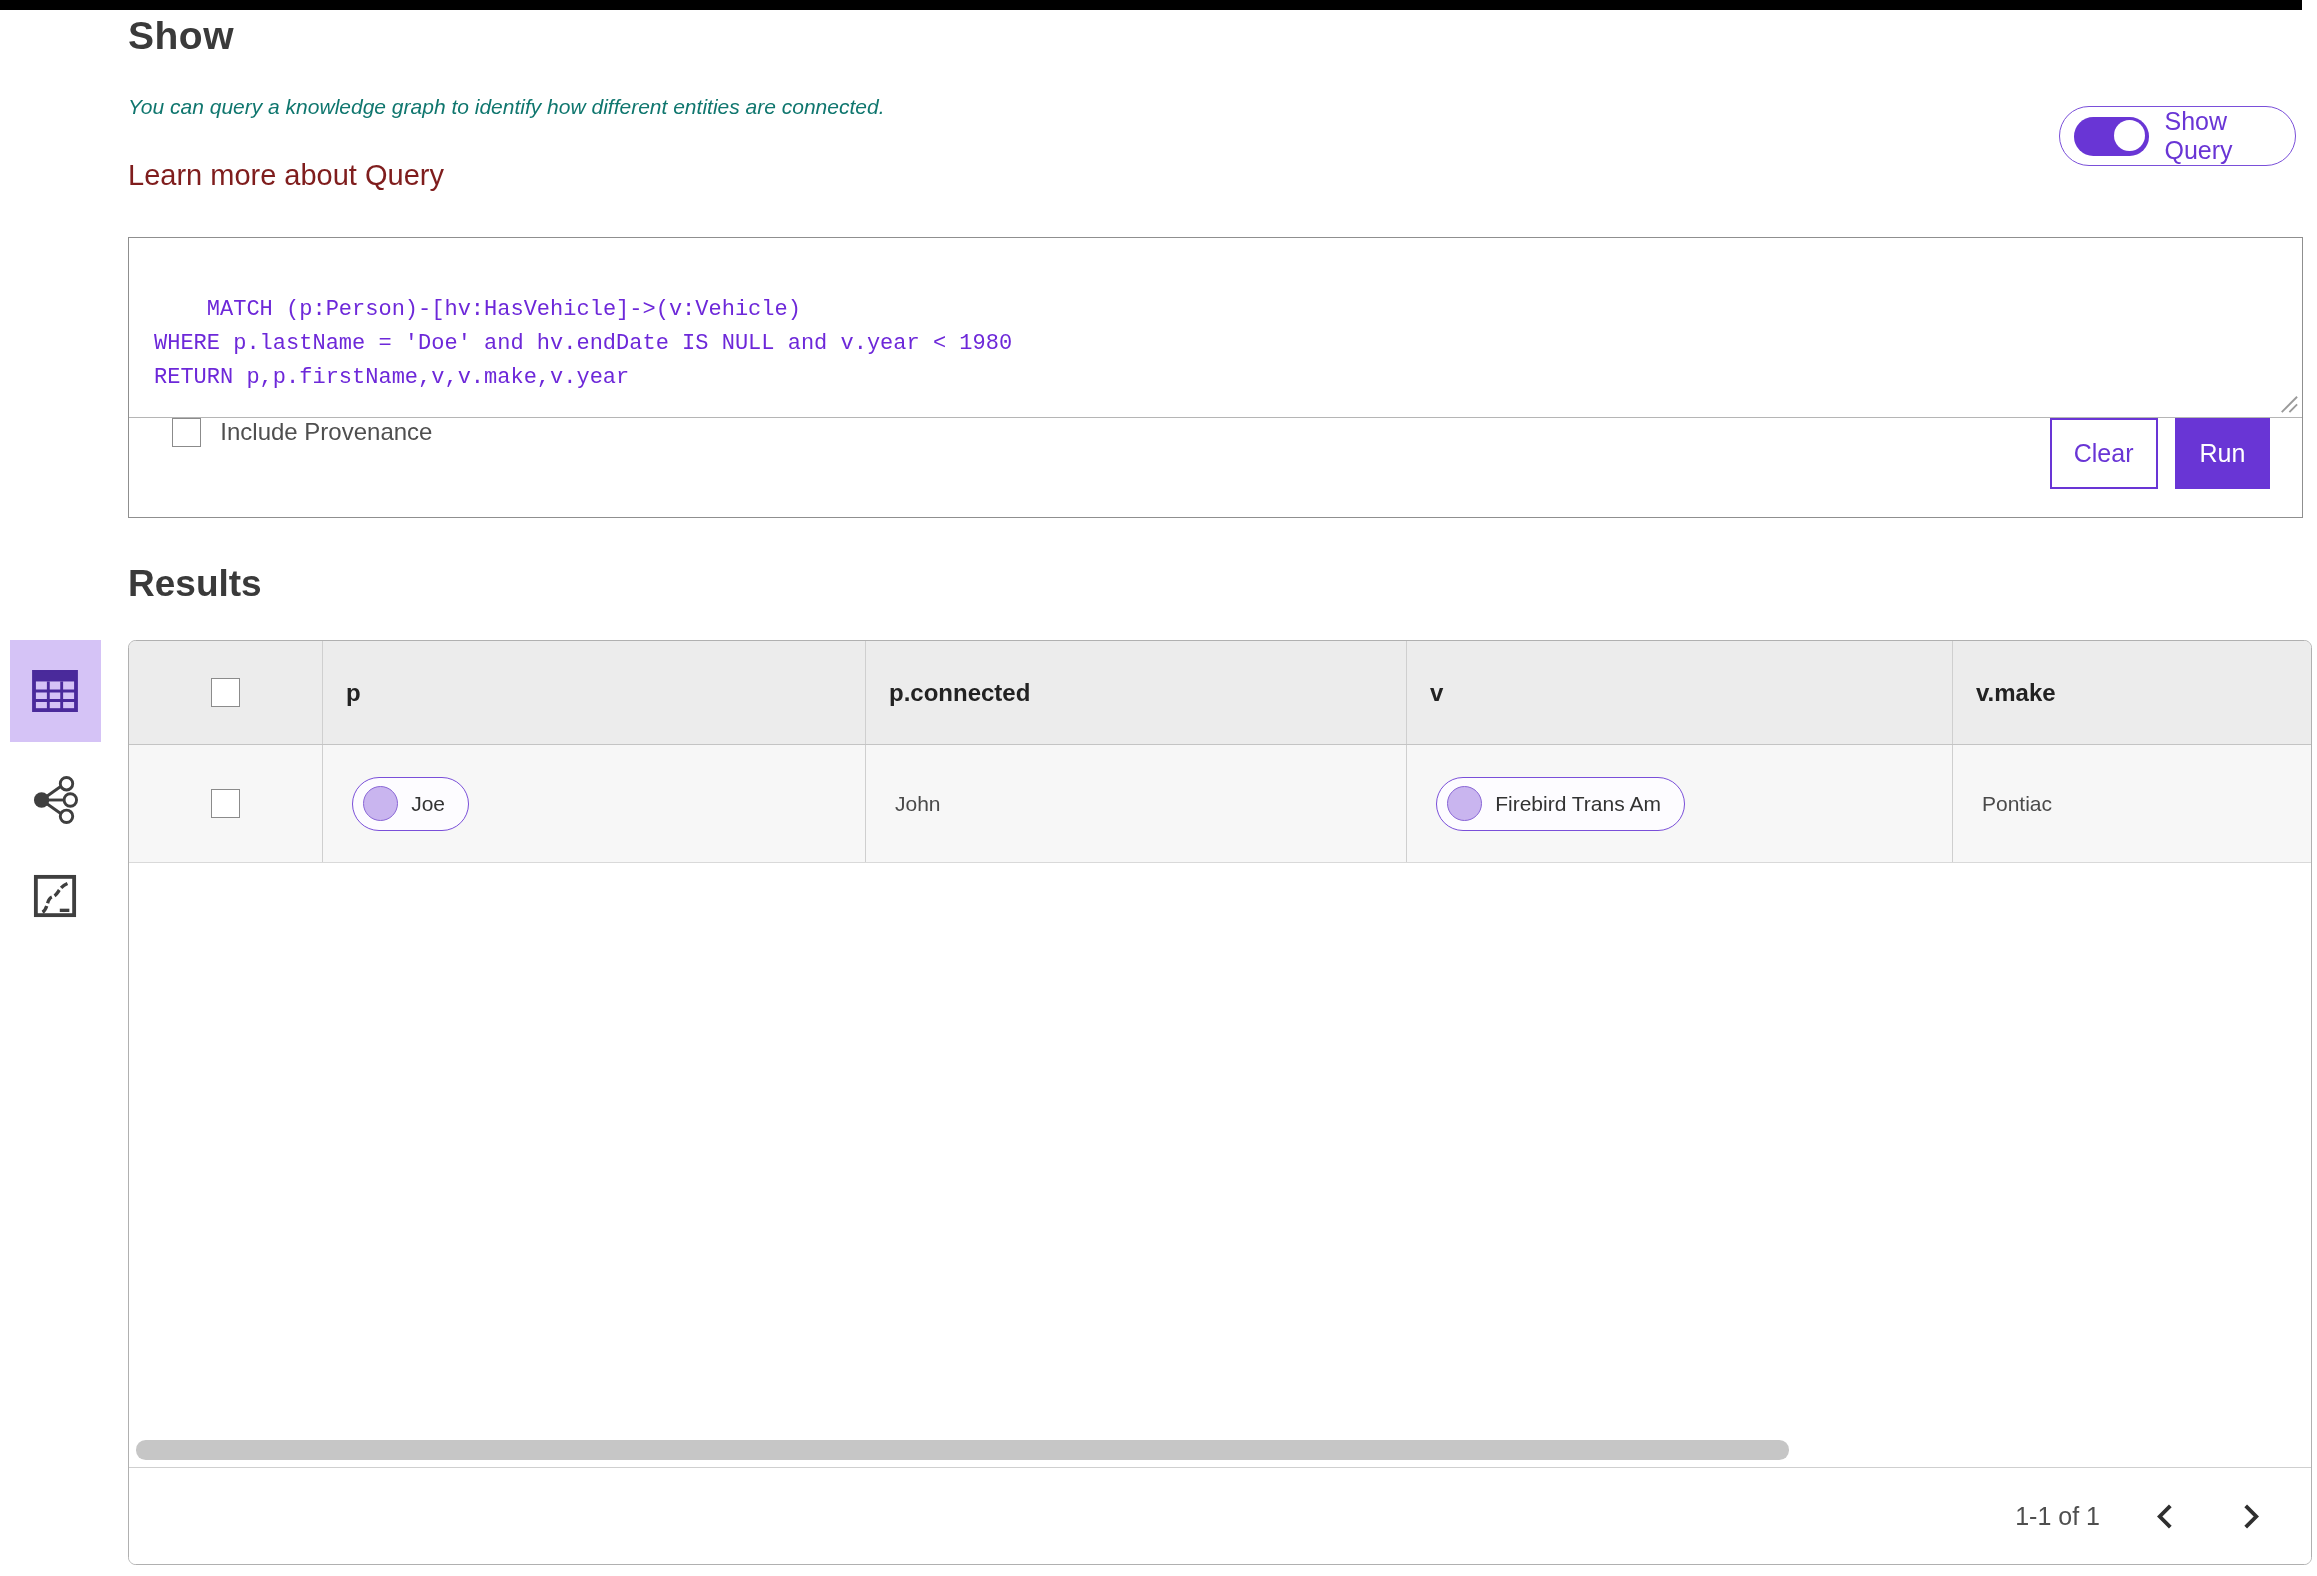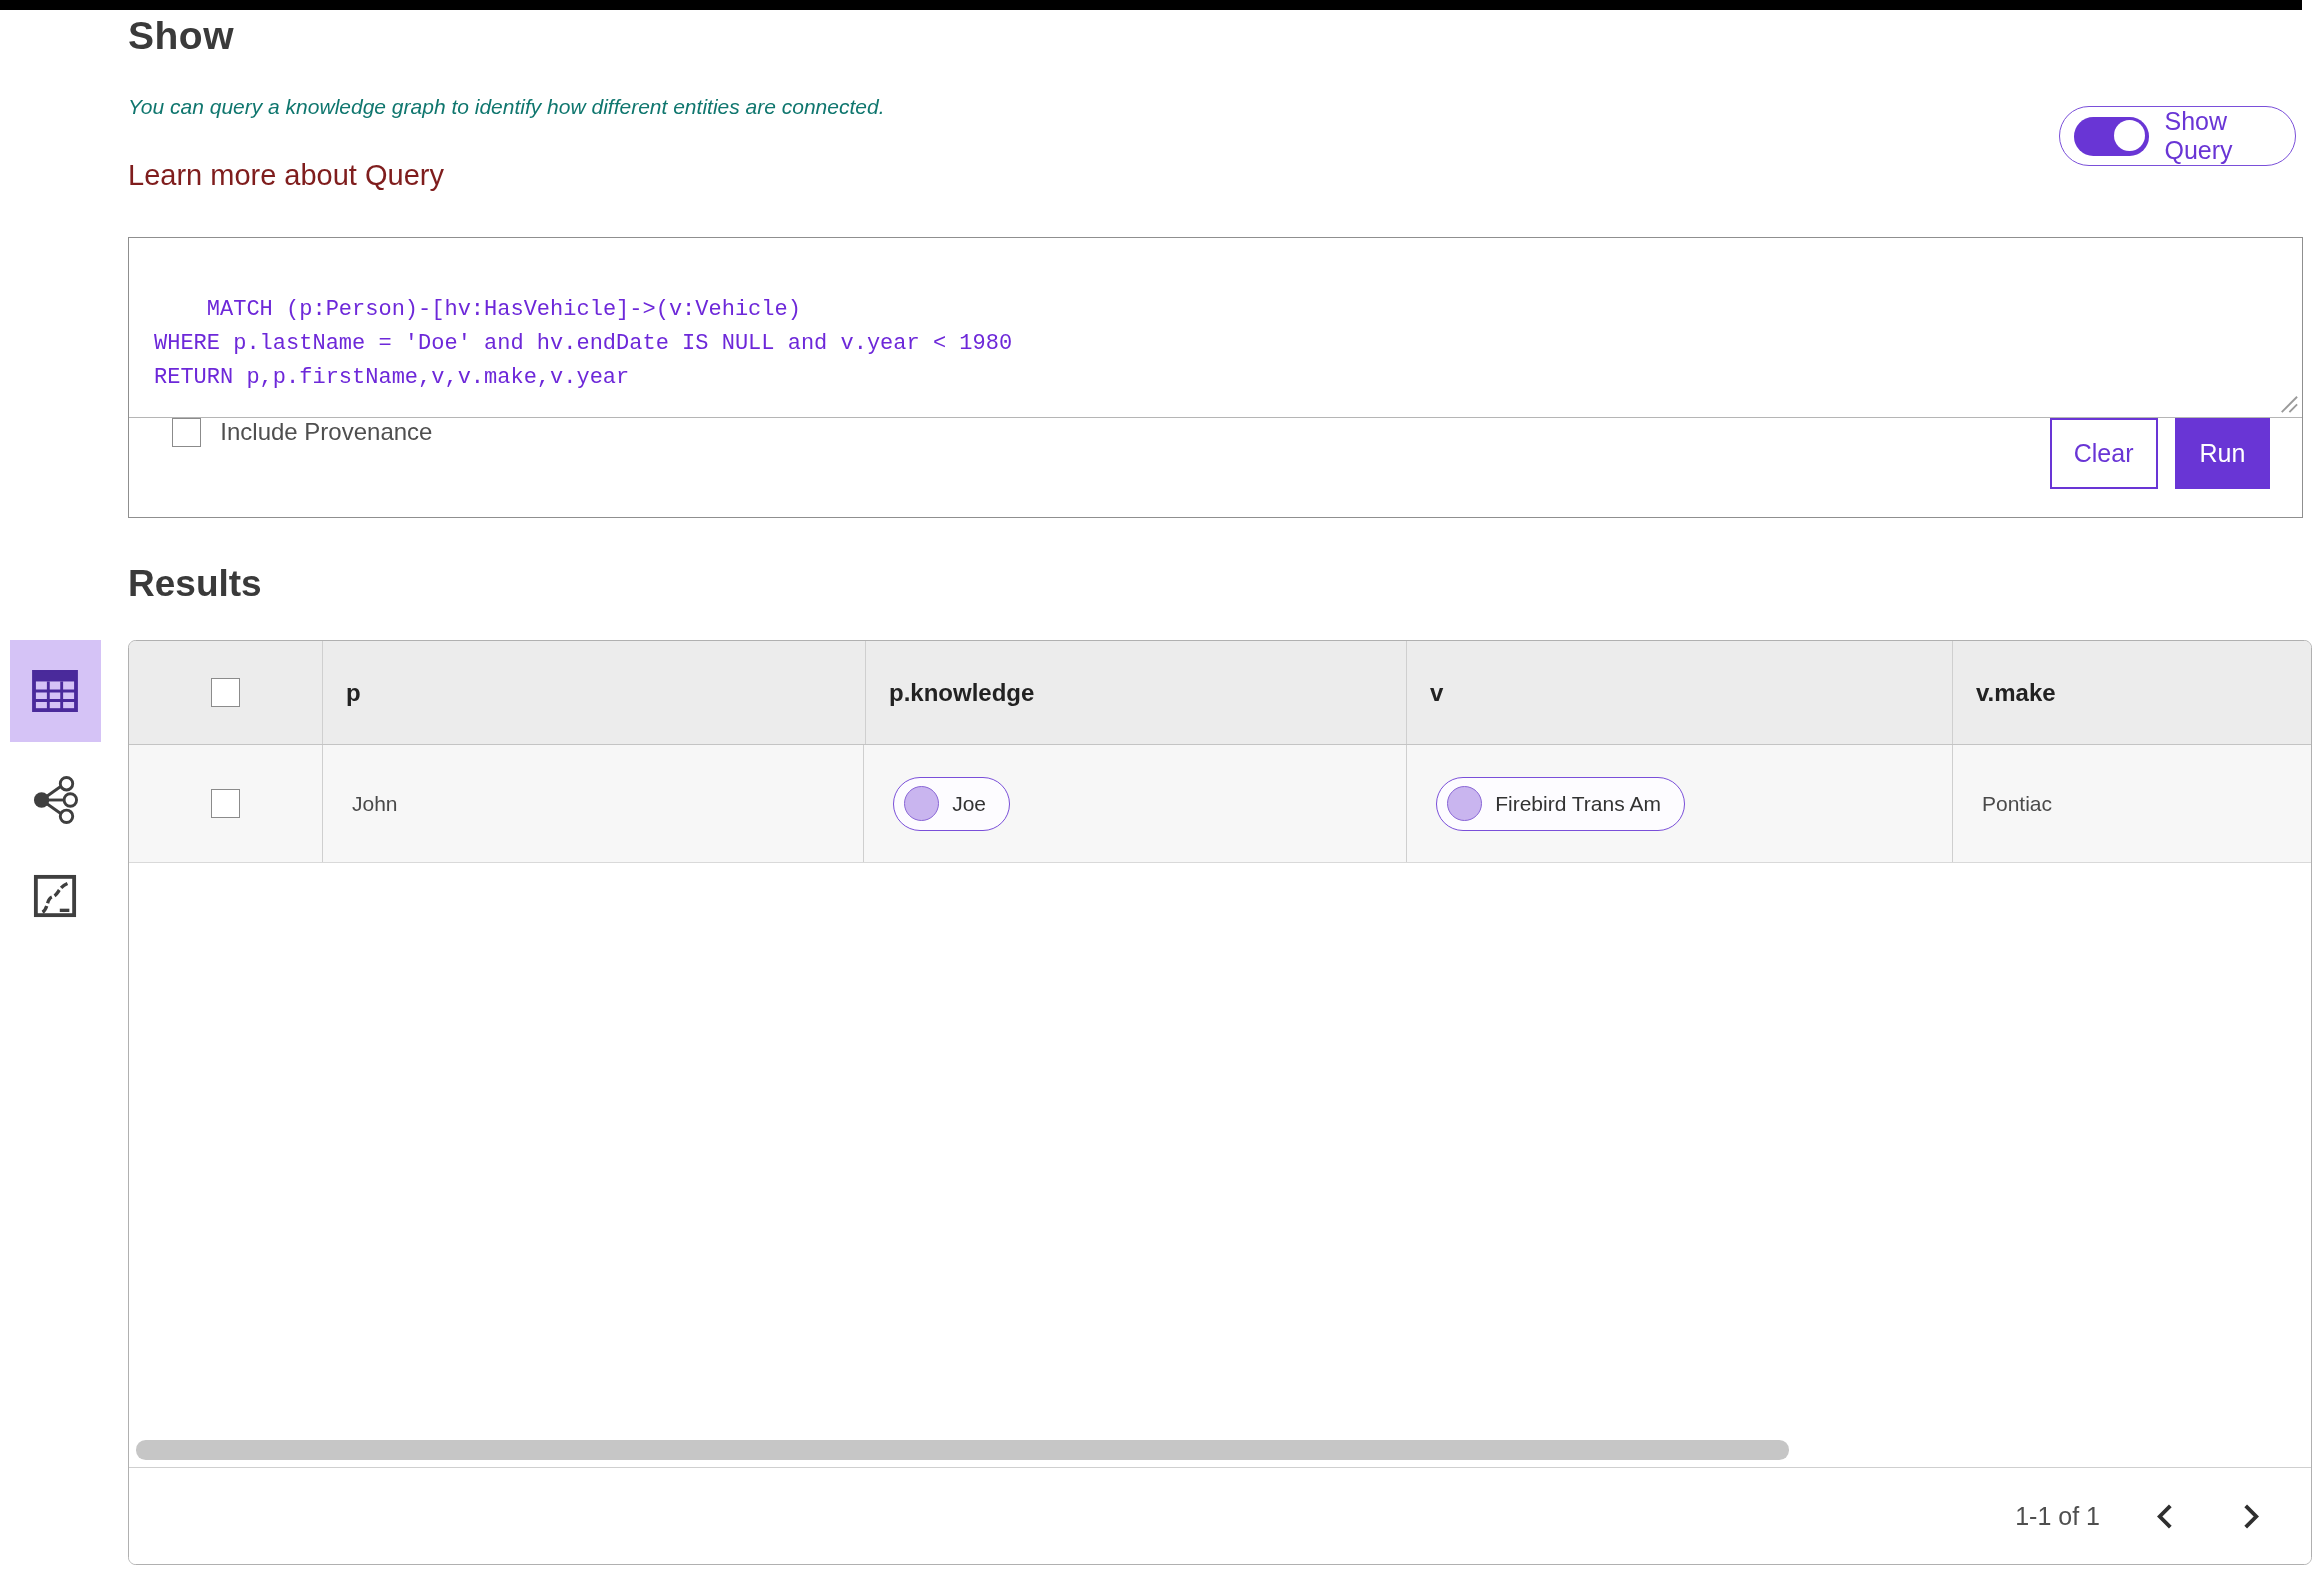--- a/index.html
+++ b/index.html
@@ -257,36 +257,36 @@
     </svg>
   </div>
 </div>
 
 <div class="results-panel">
   <div class="t-row t-header">
     <div class="t-cell col-check">
       <div class="checkbox"></div>
     </div>
     <div class="t-cell col-p">p</div>
-    <div class="t-cell col-fn">p.knowledge</div>
+    <div class="t-cell col-fn">p.connected</div>
     <div class="t-cell col-v">v</div>
     <div class="t-cell col-make">v.make</div>
   </div>
 
   <div class="t-row t-data">
     <div class="t-cell col-check">
       <div class="checkbox"></div>
     </div>
-    <div class="t-cell col-fn">John</div>
     <div class="t-cell col-p">
       <div class="entity-pill">
         <div class="entity-dot"></div>
         <span class="entity-label">Joe</span>
       </div>
     </div>
+    <div class="t-cell col-fn">John</div>
     <div class="t-cell col-v">
       <div class="entity-pill">
         <div class="entity-dot"></div>
         <span class="entity-label">Firebird Trans Am</span>
       </div>
     </div>
     <div class="t-cell col-make">Pontiac</div>
   </div>
 
   <div class="table-body-space"></div>

